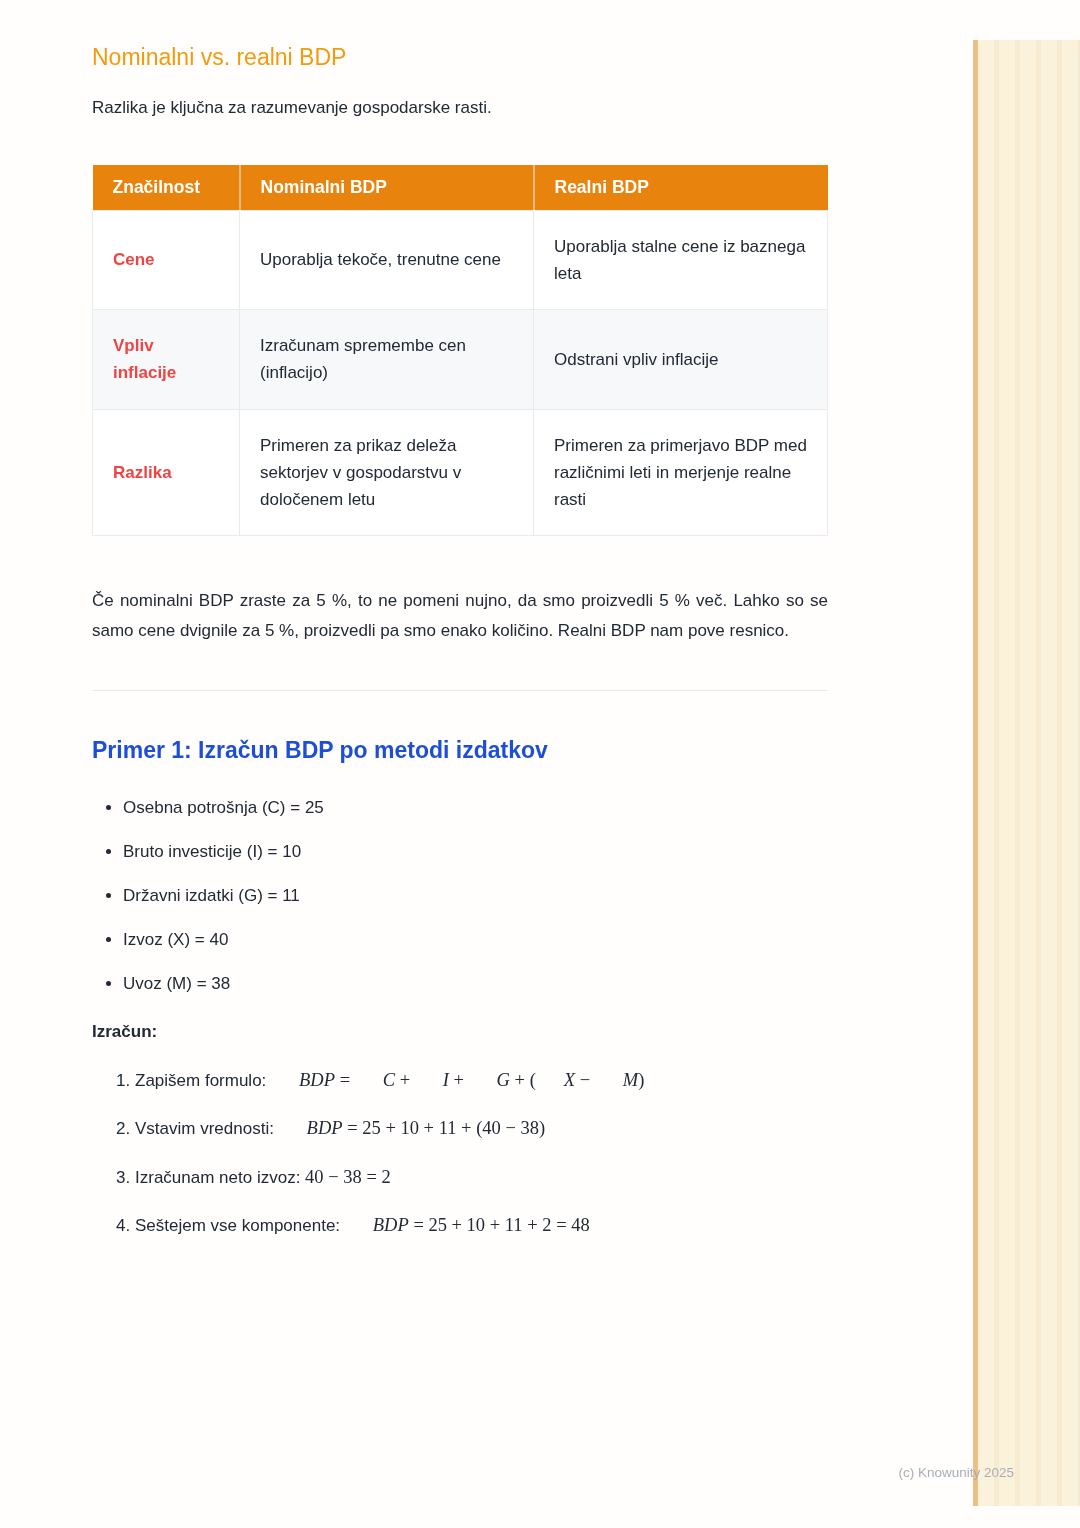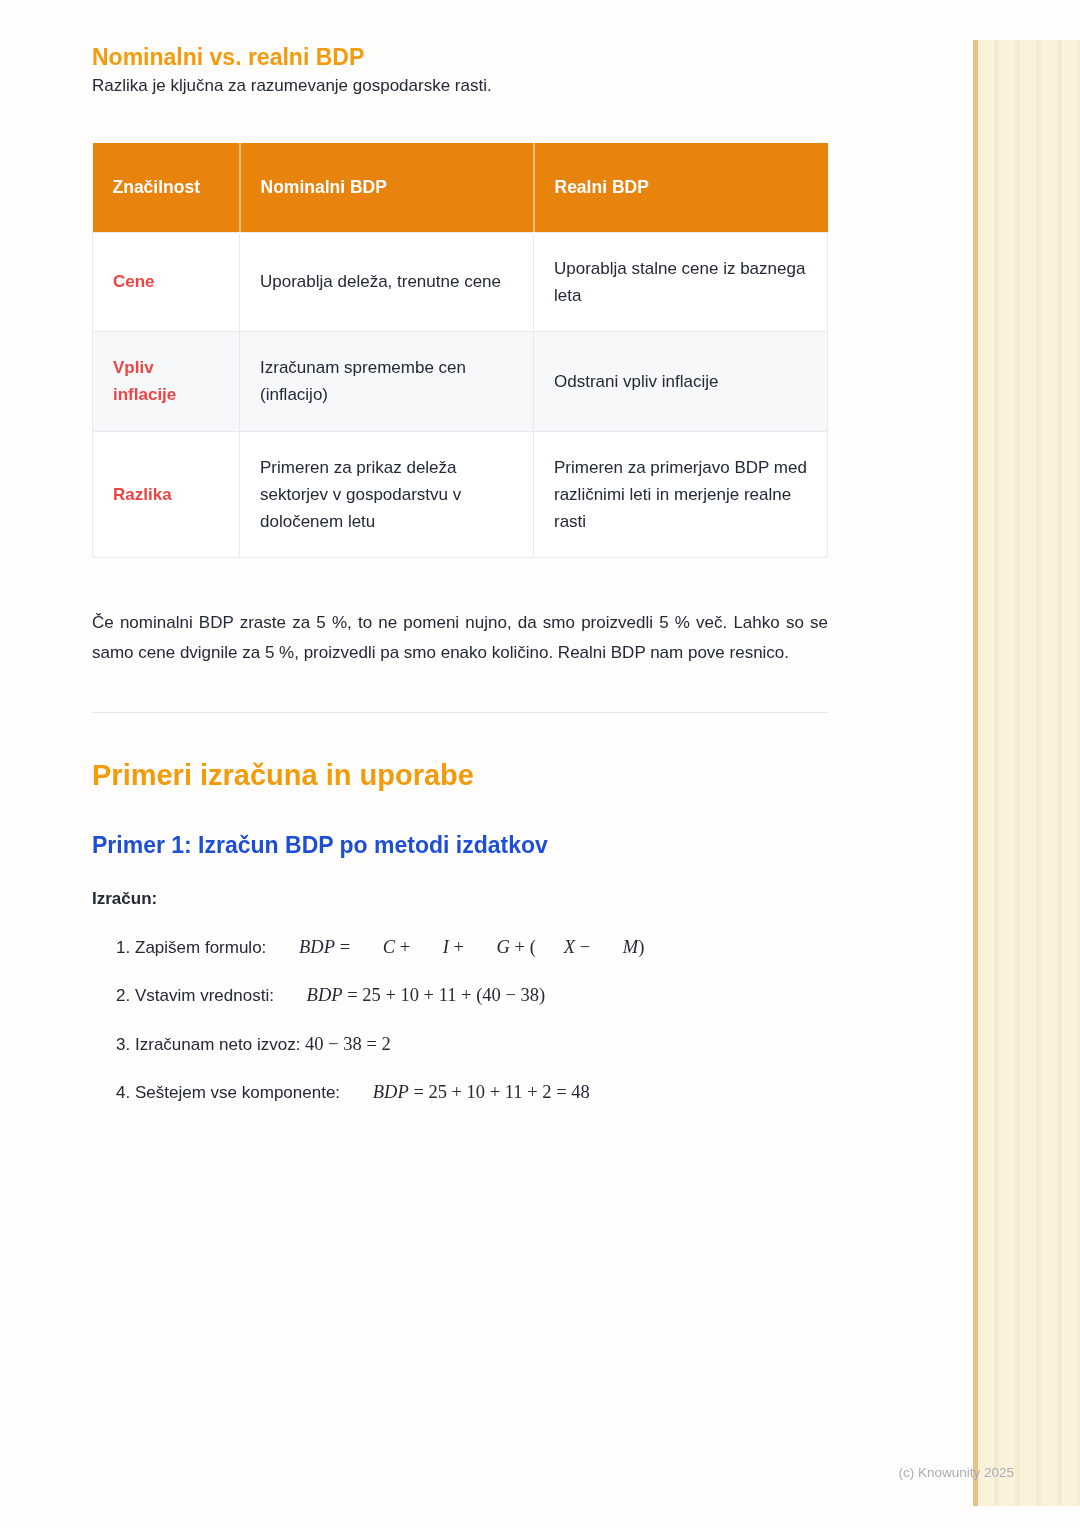--- a/index.html
+++ b/index.html
@@ -36,21 +36,21 @@
     background: #ecbf85;
   }
 
   .content {
     position: absolute;
     left: 92px;
     top: 44px;
     width: 736px;
   }
 
-  h3.sec { font-size: 23px; font-weight: 700; color: #f39a0d; }
+  h3.sec { font-size: 23px; font-weight: 400; color: #f39a0d; margin-bottom: 22px; }
   h1.sec { font-size: 29px; font-weight: 700; color: #f39a0d; margin-bottom: 40px; }
   h2.sec { font-size: 23px; font-weight: 700; color: #1d4ed8; margin-bottom: 30px; }
 
   p.body-text { font-size: 17px; line-height: 1.75; margin-bottom: 42px; }
   p.justify { text-align: justify; }
   p.note { margin-bottom: 44px; }
 
   table.cmp {
     width: 100%;
     border-collapse: collapse;
@@ -59,21 +59,21 @@
   }
   table.cmp col.c1 { width: 20%; }
   table.cmp col.c2 { width: 40%; }
   table.cmp col.c3 { width: 40%; }
   table.cmp th {
     background: #e8830e;
     color: #ffffff;
     font-size: 17.5px;
     font-weight: 700;
     text-align: left;
-    padding: 34px 20px;
+    padding: 12px 20px;
   }
   table.cmp th + th { border-left: 2px solid rgba(255,255,255,0.45); }
   table.cmp td {
     border: 1px solid #e8eaee;
     padding: 22px 20px;
     font-size: 17px;
     line-height: 1.6;
     vertical-align: middle;
     background: #ffffff;
   }
@@ -133,45 +133,51 @@
       <thead>
         <tr>
           <th>Značilnost</th>
           <th>Nominalni BDP</th>
           <th>Realni BDP</th>
         </tr>
       </thead>
       <tbody>
         <tr>
           <td class="row-label">Cene</td>
-          <td>Uporablja deleža, trenutne cene</td>
+          <td>Uporablja tekoče, trenutne cene</td>
           <td>Uporablja stalne cene iz baznega leta</td>
         </tr>
         <tr class="alt">
           <td class="row-label">Vpliv inflacije</td>
           <td>Izračunam spremembe cen (inflacijo)</td>
           <td>Odstrani vpliv inflacije</td>
         </tr>
         <tr>
           <td class="row-label">Razlika</td>
           <td>Primeren za prikaz deleža sektorjev v gospodarstvu v določenem letu</td>
           <td>Primeren za primerjavo BDP med različnimi leti in merjenje realne rasti</td>
         </tr>
       </tbody>
     </table>
 
     <p class="body-text justify note">Če nominalni BDP zraste za 5 %, to ne pomeni nujno, da smo proizvedli 5 % več. Lahko so se samo cene dvignile za 5 %, proizvedli pa smo enako količino. Realni BDP nam pove resnico.</p>
 
     <hr class="divider">
 
-    <h1 class="sec">Primeri izračuna in uporabe</h1>
 
     <h2 class="sec">Primer 1: Izračun BDP po metodi izdatkov</h2>
 
 
+    <ul class="points">
+      <li>Osebna potrošnja (C) = 25</li>
+      <li>Bruto investicije (I) = 10</li>
+      <li>Državni izdatki (G) = 11</li>
+      <li>Izvoz (X) = 40</li>
+      <li>Uvoz (M) = 38</li>
+    </ul>
 
     <p class="calc-label">Izračun:</p>
 
     <ol class="steps">
       <li><span>Zapišem formulo: </span><span class="math"><span class="mvar">BDP</span><span> = </span><span class="mvar">C</span><span> + </span><span class="mvar">I</span><span> + </span><span class="mvar">G</span><span> + (</span><span class="mvar">X</span><span> − </span><span class="mvar">M</span><span>)</span></span></li>
       <li><span>Vstavim vrednosti: </span><span class="math"><span class="mvar">BDP</span><span> = 25 + 10 + 11 + (40 − 38)</span></span></li>
       <li><span>Izračunam neto izvoz: </span><span class="math"><span>40 − 38 = 2</span></span></li>
       <li><span>Seštejem vse komponente: </span><span class="math"><span class="mvar">BDP</span><span> = 25 + 10 + 11 + 2 = 48</span></span></li>
     </ol>
 

